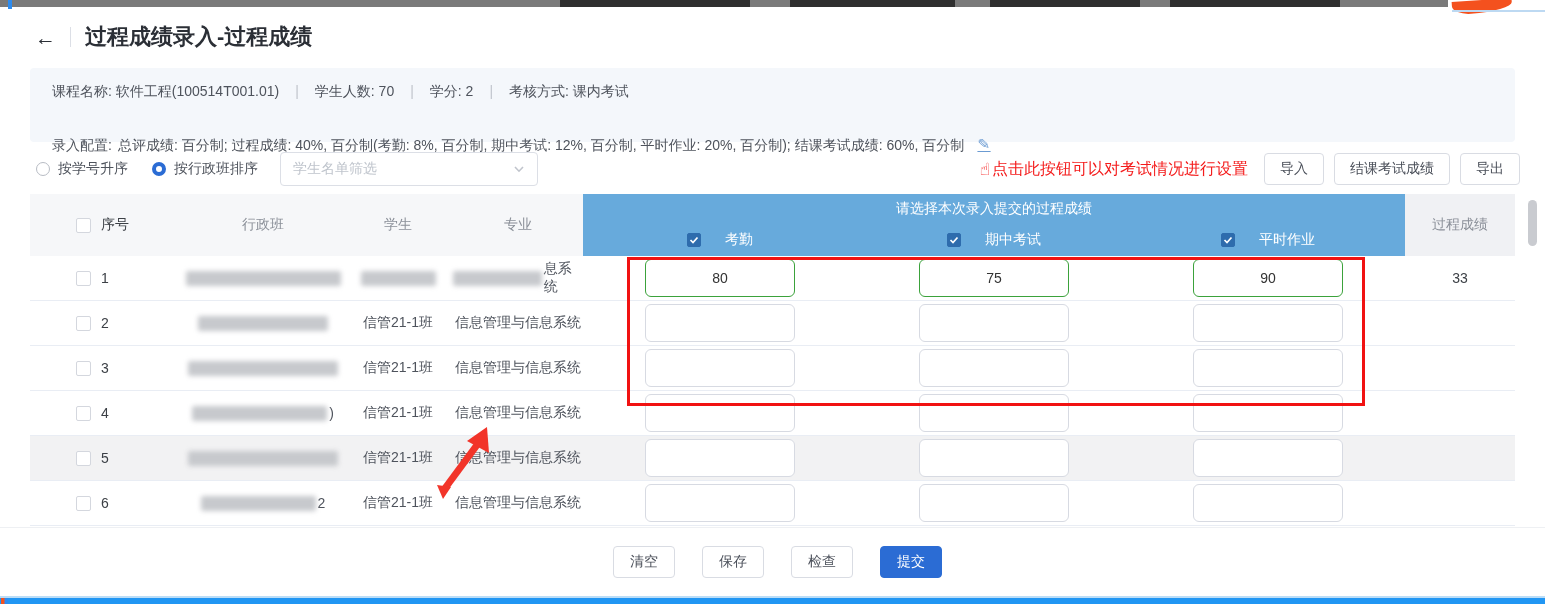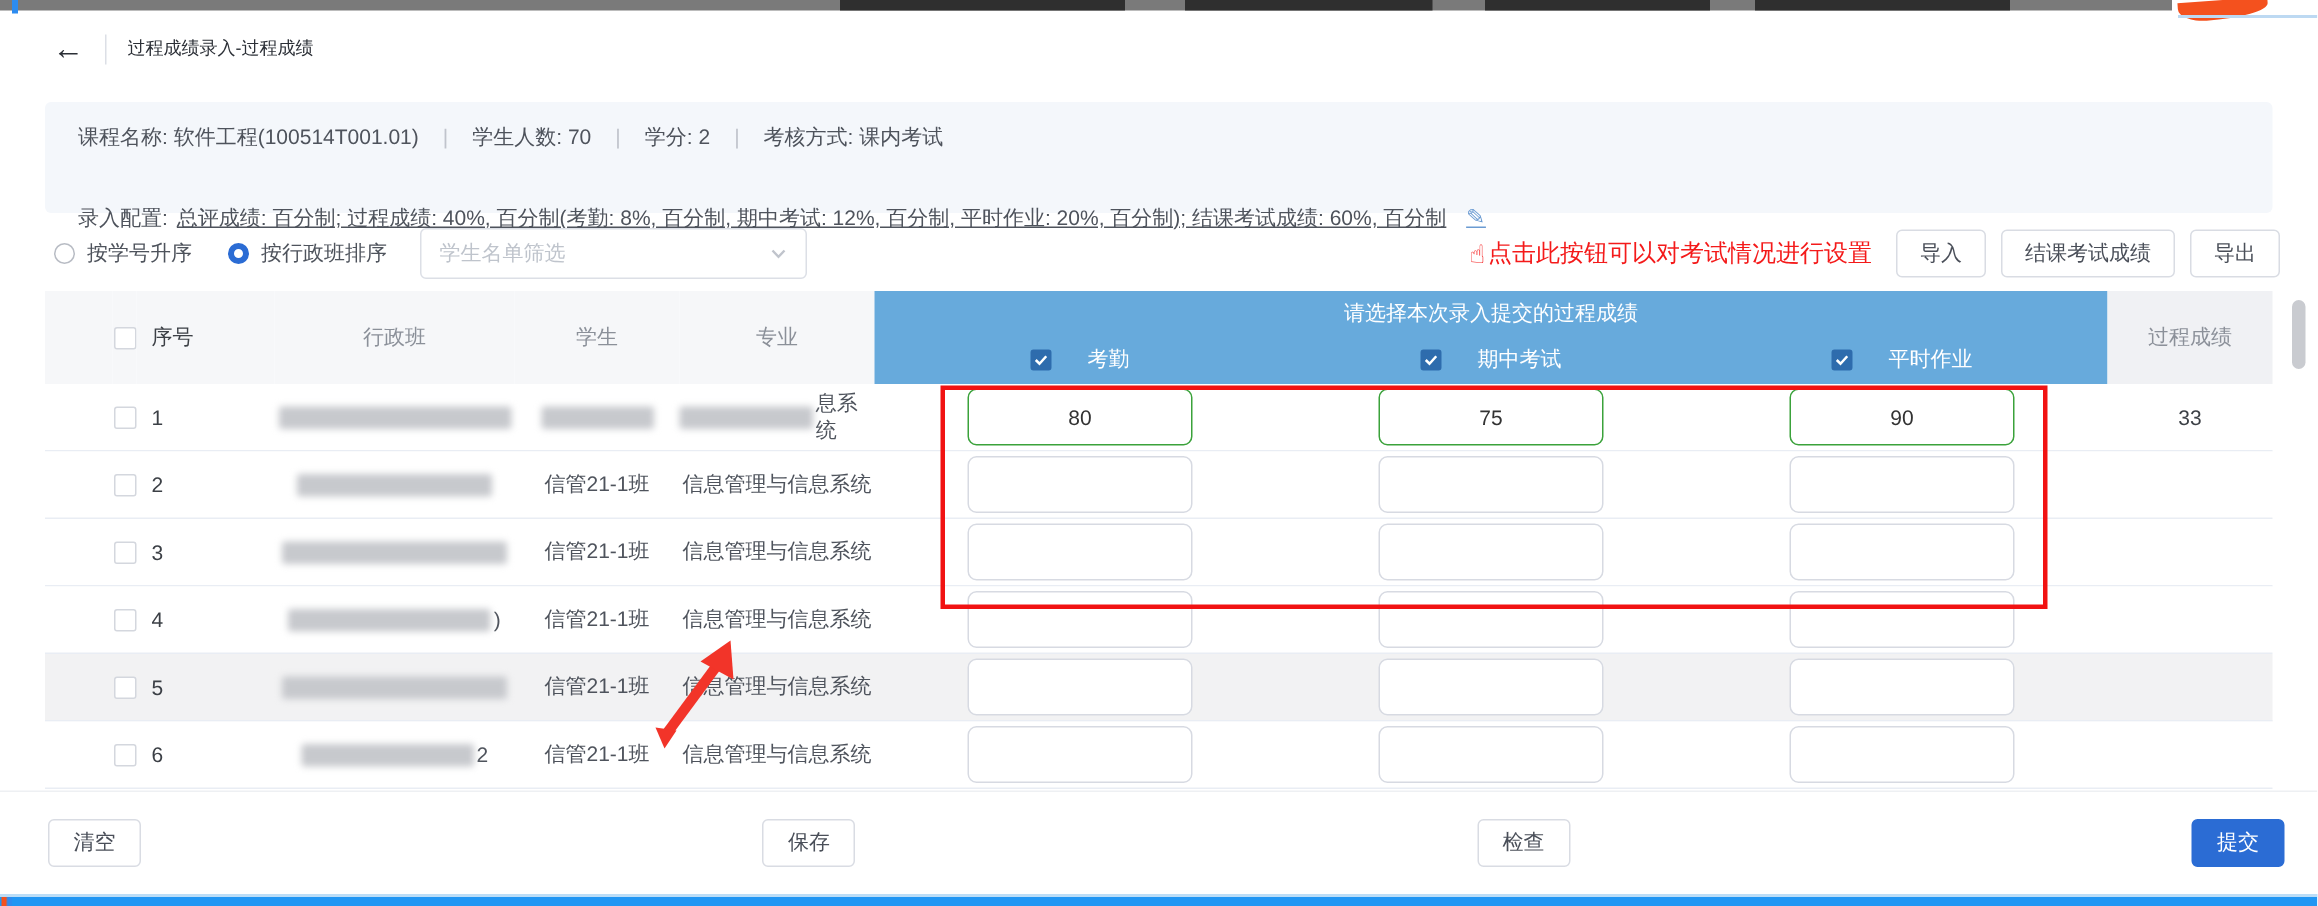--- a/index.html
+++ b/index.html
@@ -12,21 +12,21 @@
   .strip-bar { position:absolute; top:0; left:0; width:1448px; height:7px; background:#7a7a7a; }
   .strip-seg { position:absolute; top:0; height:7px; background:#2f2f2f; }
   .blue-tick { position:absolute; top:0; left:8px; width:4px; height:9px; background:#2d8cf0; }
   .orange-swoosh { position:absolute; top:0; left:1452px; width:60px; height:13px; background:#f4511e; border-radius:0 0 100% 45%/0 0 100% 100%; transform:rotate(-4deg); }
   .blue-hairline { position:absolute; top:10px; left:1452px; width:93px; height:2px; background:#bdd9f2; }
 
   
   .hdr { position:absolute; top:22px; left:35px; display:flex; align-items:center; gap:14px; }
   .back { font-size:21px; color:#2b2f36; cursor:pointer; line-height:1; }
   .hdr-sep { width:1px; height:20px; background:#dcdfe6; }
-  .title { font-size:12px; font-weight:normal; color:#2b2f36; }
+  .title { font-size:22px; font-weight:bold; color:#2b2f36; }
 
   
   .info { position:absolute; top:68px; left:30px; width:1485px; height:74px; background:#f4f7fb; border-radius:4px; padding:12px 22px; font-size:14px; color:#4e535c; display:flex; flex-direction:column; justify-content:space-between;gap:32px; }
   .info-line { display:flex; align-items:center; line-height:22px; white-space:nowrap; }
   .info-sep { color:#c0c4cc; margin:0 16px; }
   .edit-icon { color:#6b9bd2; margin-left:14px; font-size:14px; border-bottom:1.5px solid #6b9bd2; line-height:13px; display:inline-block; transform:scaleX(1.1); cursor:pointer; }
 
   
   .controls { position:absolute; top:150px; left:30px; width:1490px; height:38px; display:flex; align-items:center; }
   .radio-group { display:flex; align-items:center; gap:24px; margin-left:6px; }
@@ -68,21 +68,21 @@
   .score-input { width:150px; height:38px; border:1px solid #d7dae2; border-radius:6px; background:#fff; text-align:center; font-size:14px; color:#333; font-family:inherit; outline:none; }
   .score-input.filled { border-color:#3ba23b; }
   .result-val { color:#3c4046; }
 
   
   .red-rect { position:absolute; left:597px; top:63px; width:738px; height:149px; border:3px solid #f11212; pointer-events:none; }
   .red-arrow { position:absolute; left:385px; top:225px; pointer-events:none; }
   .v-scrollbar { position:absolute; top:200px; right:8px; width:9px; height:46px; background:#c9cbd0; border-radius:5px; }
 
   
-  .footer { position:absolute; top:527px; left:0; width:1545px; height:69px; background:#fff; border-top:1px solid #eef0f3; display:flex; align-items:center; justify-content:space-between; gap:27px; padding-right:22px;padding-left:32px; }
+  .footer { position:absolute; top:527px; left:0; width:1545px; height:69px; background:#fff; border-top:1px solid #eef0f3; display:flex; align-items:center; justify-content:center; gap:27px; padding-right:22px;padding-left:32px; }
   .footer .btn { min-width:62px; }
 
   .bottom-bar { position:absolute; top:596px; left:0; width:1545px; height:8px; background:#2196f3; border-top:2px solid #bbddf7; }
   .corner-pixel { position:absolute; left:1px; bottom:0; width:7px; height:6px; background:linear-gradient(90deg,#f4511e 40%,#2d8cf0 60%); z-index:5; }
 </style>
 </head>
 <body>
 
 <div class="page">
 
@@ -108,21 +108,21 @@
         <span>课程名称: 软件工程(100514T001.01)</span>
         <span class="info-sep">|</span>
         <span>学生人数: 70</span>
         <span class="info-sep">|</span>
         <span>学分: 2</span>
         <span class="info-sep">|</span>
         <span>考核方式: 课内考试</span>
       </div>
     <div class="info-line">
       <span>录入配置:</span>
-      <span style="margin-left:6px;text-decoration:underline;">总评成绩: 百分制; 过程成绩: 40%, 百分制(考勤: 8%, 百分制, 期中考试: 12%, 百分制, 平时作业: 20%, 百分制); 结课考试成绩: 60%, 百分制</span>
+      <span style="margin-left:6px;">总评成绩: 百分制; 过程成绩: 40%, 百分制(考勤: 8%, 百分制, 期中考试: 12%, 百分制, 平时作业: 20%, 百分制); 结课考试成绩: 60%, 百分制</span>
       <span class="edit-icon">✎</span>
     </div>
   </div>
 
   <div class="controls">
     <div class="radio-group">
       <span class="radio">
         <span class="radio-dot"></span>
         <span>按学号升序</span>
       </span>

